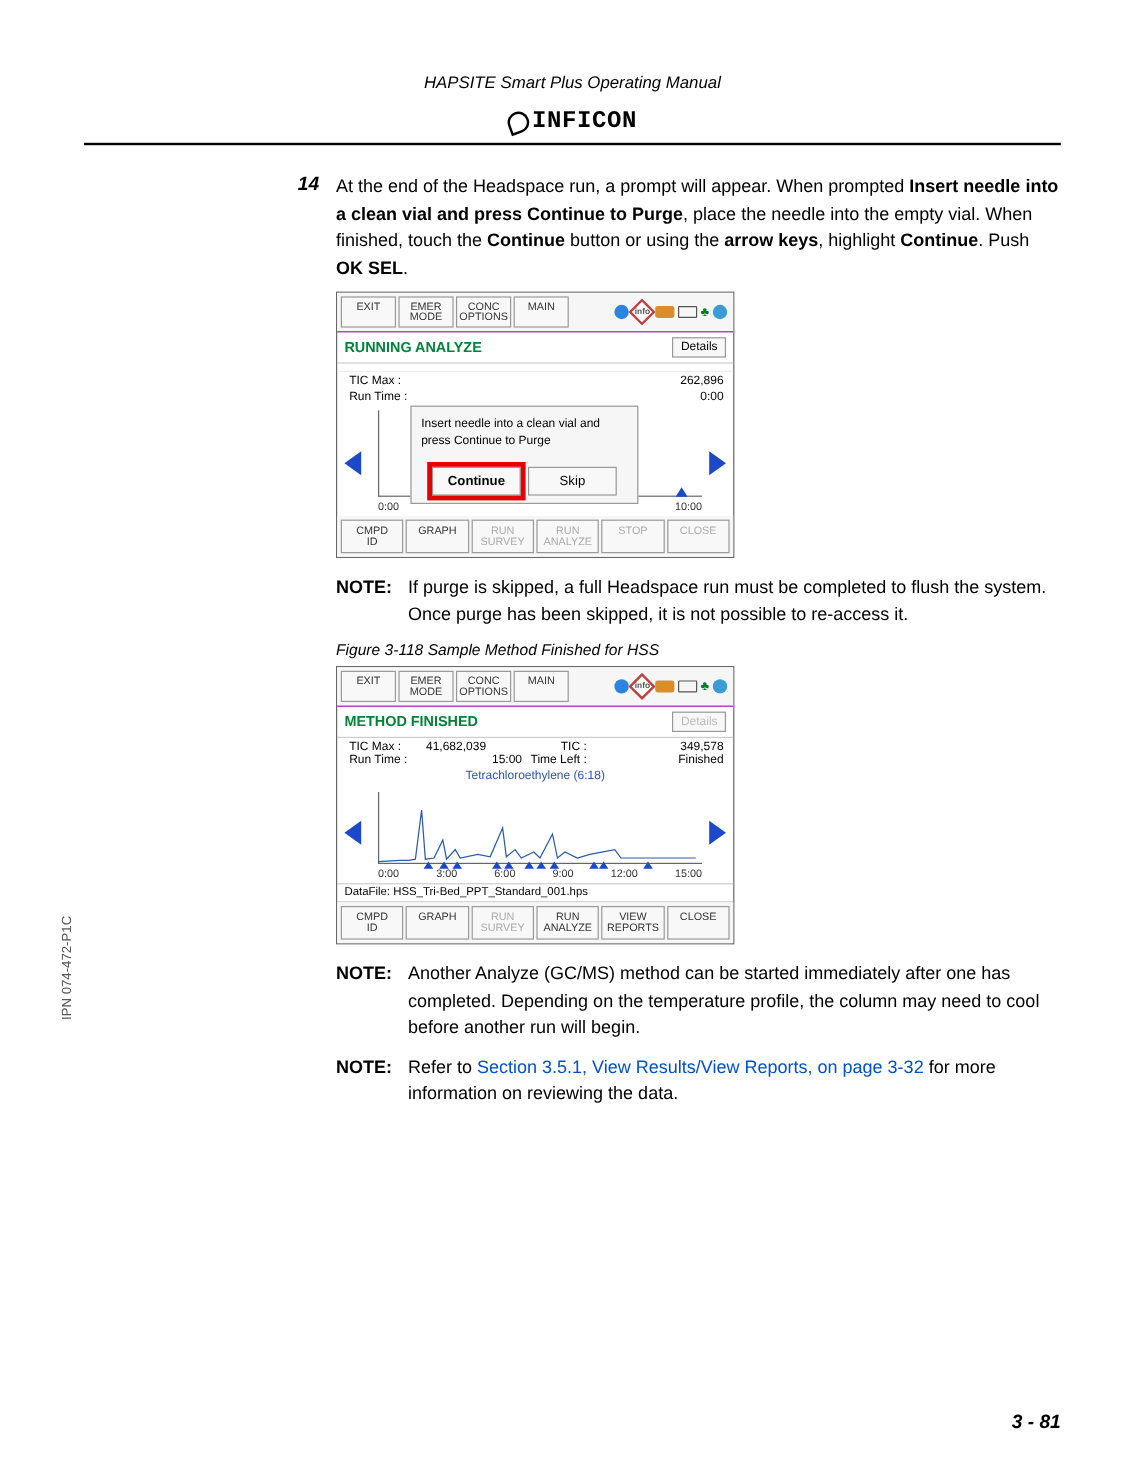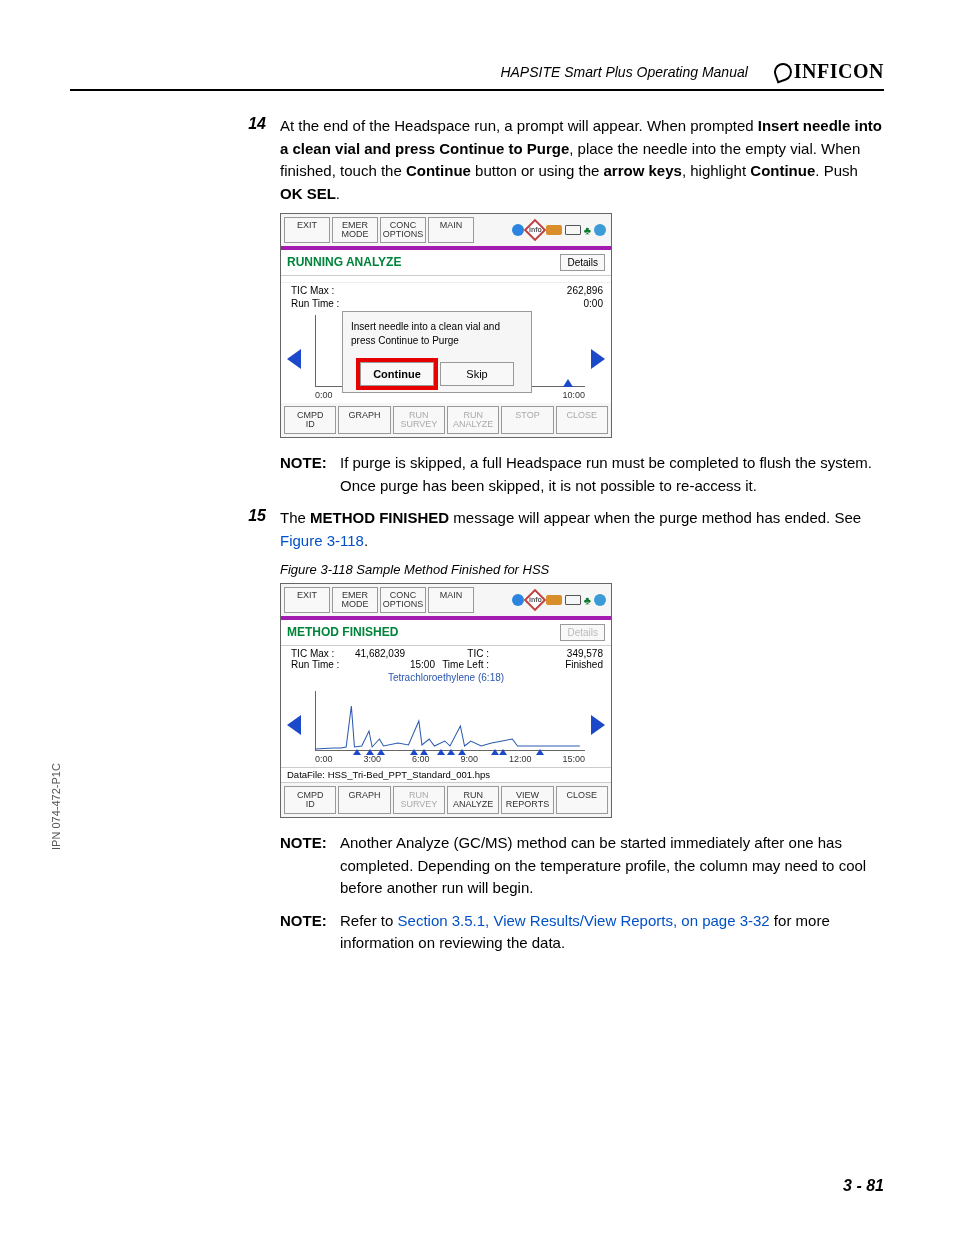--- a/index.html
+++ b/index.html
@@ -26,28 +26,29 @@
     font-size: 11px;
     color: #555;
   }
   .header {
     display: flex;
     justify-content: flex-end;
     align-items: center;
     border-bottom: 2px solid #000;
     padding-bottom: 6px;
     margin-bottom: 24px;
-    gap: 26px;
+    gap: 14px;
+    flex-direction: column;
   }
   .header-title {
     font-style: italic;
     font-size: 14px;
   }
   .logo {
-    font-family: Liberation Serif, serif;
+    font-family: Liberation Mono, monospace;
     font-weight: bold;
     font-size: 20px;
     letter-spacing: 0.5px;
     display: flex;
     align-items: center;
     gap: 2px;
   }
   .logo-swirl {
     display: inline-block;
     width: 14px;
@@ -110,21 +111,21 @@
     margin: 0 0 14px 38px;
     width: 330px;
     border: 1px solid #666;
     background: #fff;
     font-size: 10px;
     line-height: 1.1;
   }
   .shot-topbar {
     display: flex;
     align-items: stretch;
-    border-bottom: 4px solid #a21caf;
+    border-bottom: 1px solid #a21caf;
     background: #f6f6f6;
     padding: 3px;
     gap: 2px;
   }
   .top-btn {
     border: 1px solid #999;
     background: #f8f8f8;
     font-size: 9px;
     text-align: center;
     padding: 3px 0;
@@ -395,26 +396,20 @@
         <div class="bot-btn disabled" style="white-space:pre-line">STOP</div>
         <div class="bot-btn disabled" style="white-space:pre-line">CLOSE</div>
       </div>
     </div>
 
     <div class="note">
       <span class="note-label">NOTE:</span>
       <span>If purge is skipped, a full Headspace run must be completed to flush the system. Once purge has been skipped, it is not possible to re-access it.</span>
     </div>
 
-    <div class="step">
-      <div class="step-num">15</div>
-      <div class="step-body">
-        <span>The </span><span class="bold">METHOD FINISHED</span><span> message will appear when the purge method has ended. See </span><span class="link">Figure 3-118</span><span>.</span>
-      </div>
-    </div>
 
     <div class="fig-caption">Figure 3-118  Sample Method Finished for HSS</div>
 
     <div class="shot">
       <div class="shot-topbar">
         <div class="top-btn" style="white-space:pre-line">EXIT</div>
         <div class="top-btn" style="white-space:pre-line">EMER
 MODE</div>
         <div class="top-btn" style="white-space:pre-line">CONC
 OPTIONS</div>

